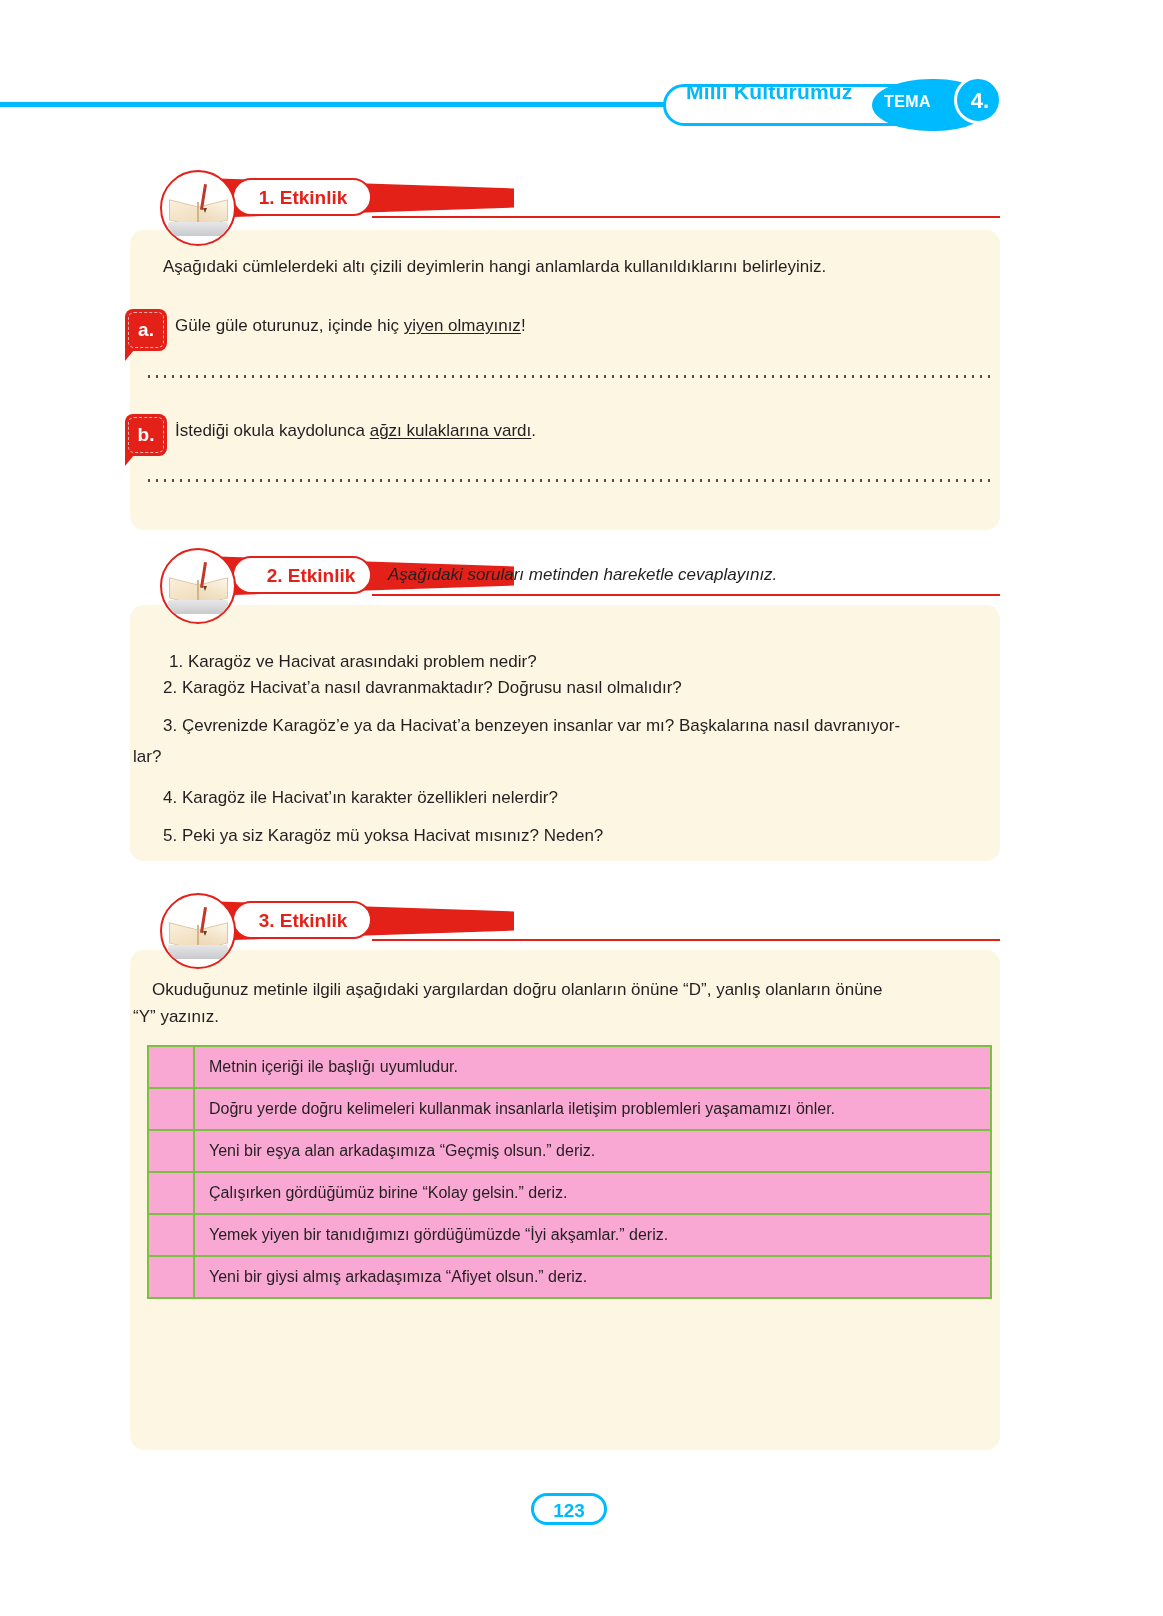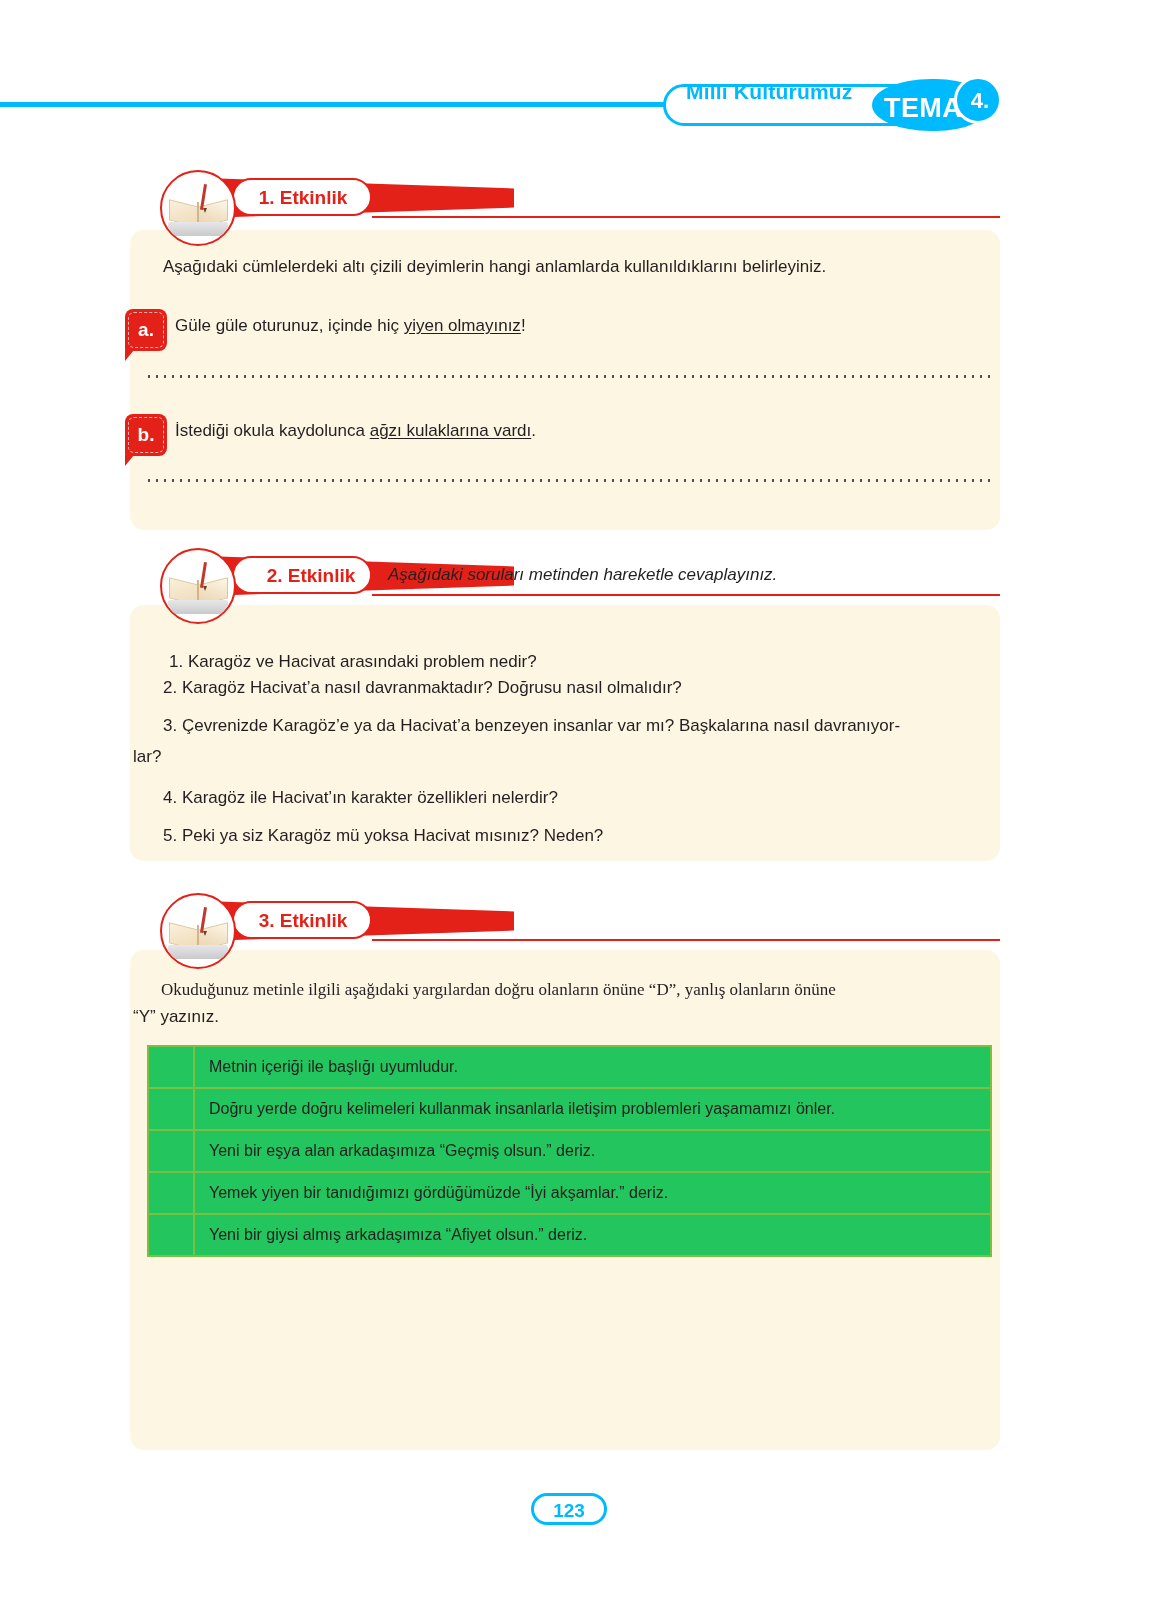--- a/index.html
+++ b/index.html
@@ -58,21 +58,21 @@
     left: 872px;
     width: 118px;
     height: 52px;
     background: #00baff;
     border-radius: 50% 46% 46% 50% / 50% 50% 50% 50%;
   }
   .theme-flag-label {
     position: absolute;
     top: 21px;
     left: 884px;
-    font-size: 27px;
+    font-size: 16px;
     font-weight: bold;
     color: #ffffff;
     letter-spacing: 0.4px;
   }
   .theme-circle {
     position: absolute;
     top: 76px;
     left: 954px;
     width: 48px;
     height: 48px;
@@ -282,21 +282,21 @@
     color: #231f20;
   }
 
   
   .jtable {
     position: absolute;
     left: 147px;
     top: 1045px;
     width: 845px;
     border-collapse: collapse;
-    background: #22c55e;
+    background: #f9a8d4;
   }
   .jtable td {
     border: 2px solid #7ac043;
     height: 40px;
     font-size: 16px;
     color: #231f20;
     padding: 0 0 0 14px;
     vertical-align: middle;
   }
   .jtable td.mark {
@@ -412,39 +412,43 @@
   <div class="book-badge">
     <div class="bb-page-l"></div>
     <div class="bb-page-r"></div>
     <div class="bb-spine"></div>
     <div class="bb-base"></div>
     <div class="bb-pencil"></div>
     <div class="bb-pencil-tip"></div>
   </div>
 </div>
 
-<div class="ptext" style="left:161px;top:977px;font-family:Liberation Serif, serif;">Okuduğunuz metinle ilgili aşağıdaki yargılardan doğru olanların önüne “D”, yanlış olanların önüne</div>
+<div class="ptext" style="left:152px;top:977px;">Okuduğunuz metinle ilgili aşağıdaki yargılardan doğru olanların önüne “D”, yanlış olanların önüne</div>
 <div class="ptext" style="left:133px;top:1004px;">“Y” yazınız.</div>
 
 <table class="jtable">
   <tbody>
     <tr>
       <td class="mark"></td>
       <td>Metnin içeriği ile başlığı uyumludur.</td>
     </tr>
     <tr>
       <td class="mark"></td>
       <td>Doğru yerde doğru kelimeleri kullanmak insanlarla iletişim problemleri yaşamamızı önler.</td>
     </tr>
     <tr>
       <td class="mark"></td>
       <td>Yeni bir eşya alan arkadaşımıza “Geçmiş olsun.” deriz.</td>
     </tr>
     <tr>
       <td class="mark"></td>
+      <td>Çalışırken gördüğümüz birine “Kolay gelsin.” deriz.</td>
+    </tr>
+    <tr>
+      <td class="mark"></td>
       <td>Yemek yiyen bir tanıdığımızı gördüğümüzde “İyi akşamlar.” deriz.</td>
     </tr>
     <tr>
       <td class="mark"></td>
       <td>Yeni bir giysi almış arkadaşımıza “Afiyet olsun.” deriz.</td>
     </tr>
   </tbody>
 </table>
 
 <div class="pagenum"></div>

